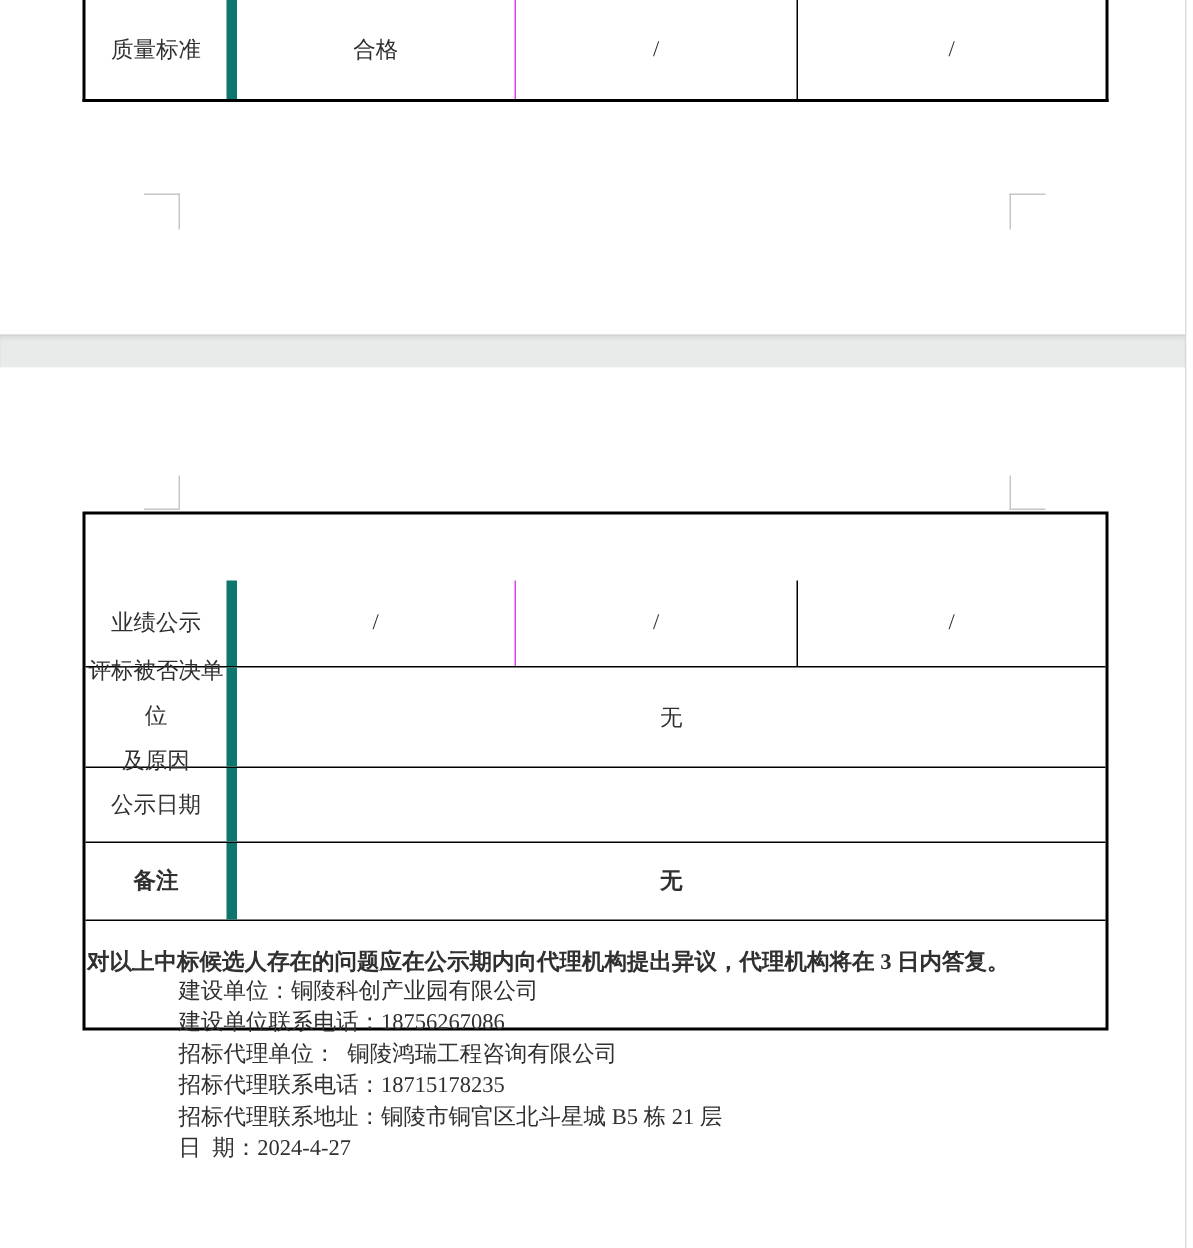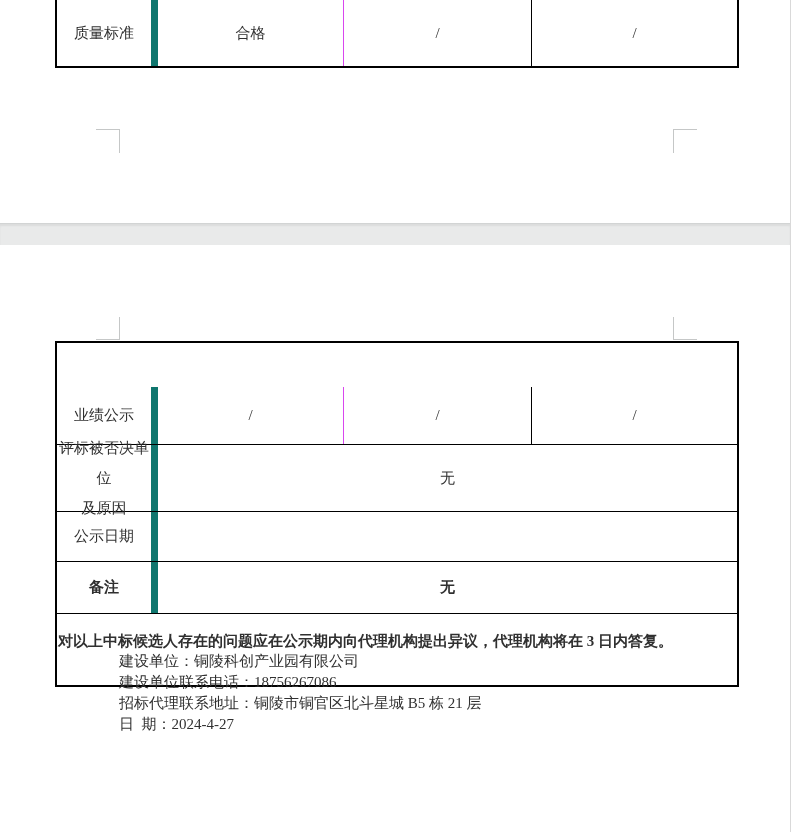--- a/index.html
+++ b/index.html
@@ -110,20 +110,22 @@
 
       <div class="trow r5">
         <div class="notice-cell">对以上中标候选人存在的问题应在公示期内向代理机构提出异议，代理机构将在 3 日内答复。</div>
       </div>
 
     </div>
 
     <div class="footer-block">
       <div class="footer-line">建设单位：铜陵科创产业园有限公司</div>
       <div class="footer-line">建设单位联系电话：18756267086</div>
+      <div class="footer-line">招标代理单位：  铜陵鸿瑞工程咨询有限公司</div>
+      <div class="footer-line">招标代理联系电话：18715178235</div>
       <div class="footer-line">招标代理联系地址：铜陵市铜官区北斗星城 B5 栋 21 层</div>
       <div class="footer-line">日  期：2024-4-27</div>
     </div>
 
   </section>
 
   <div class="edge-line"></div>
   <div class="edge-strip"></div>
 
 </div>

